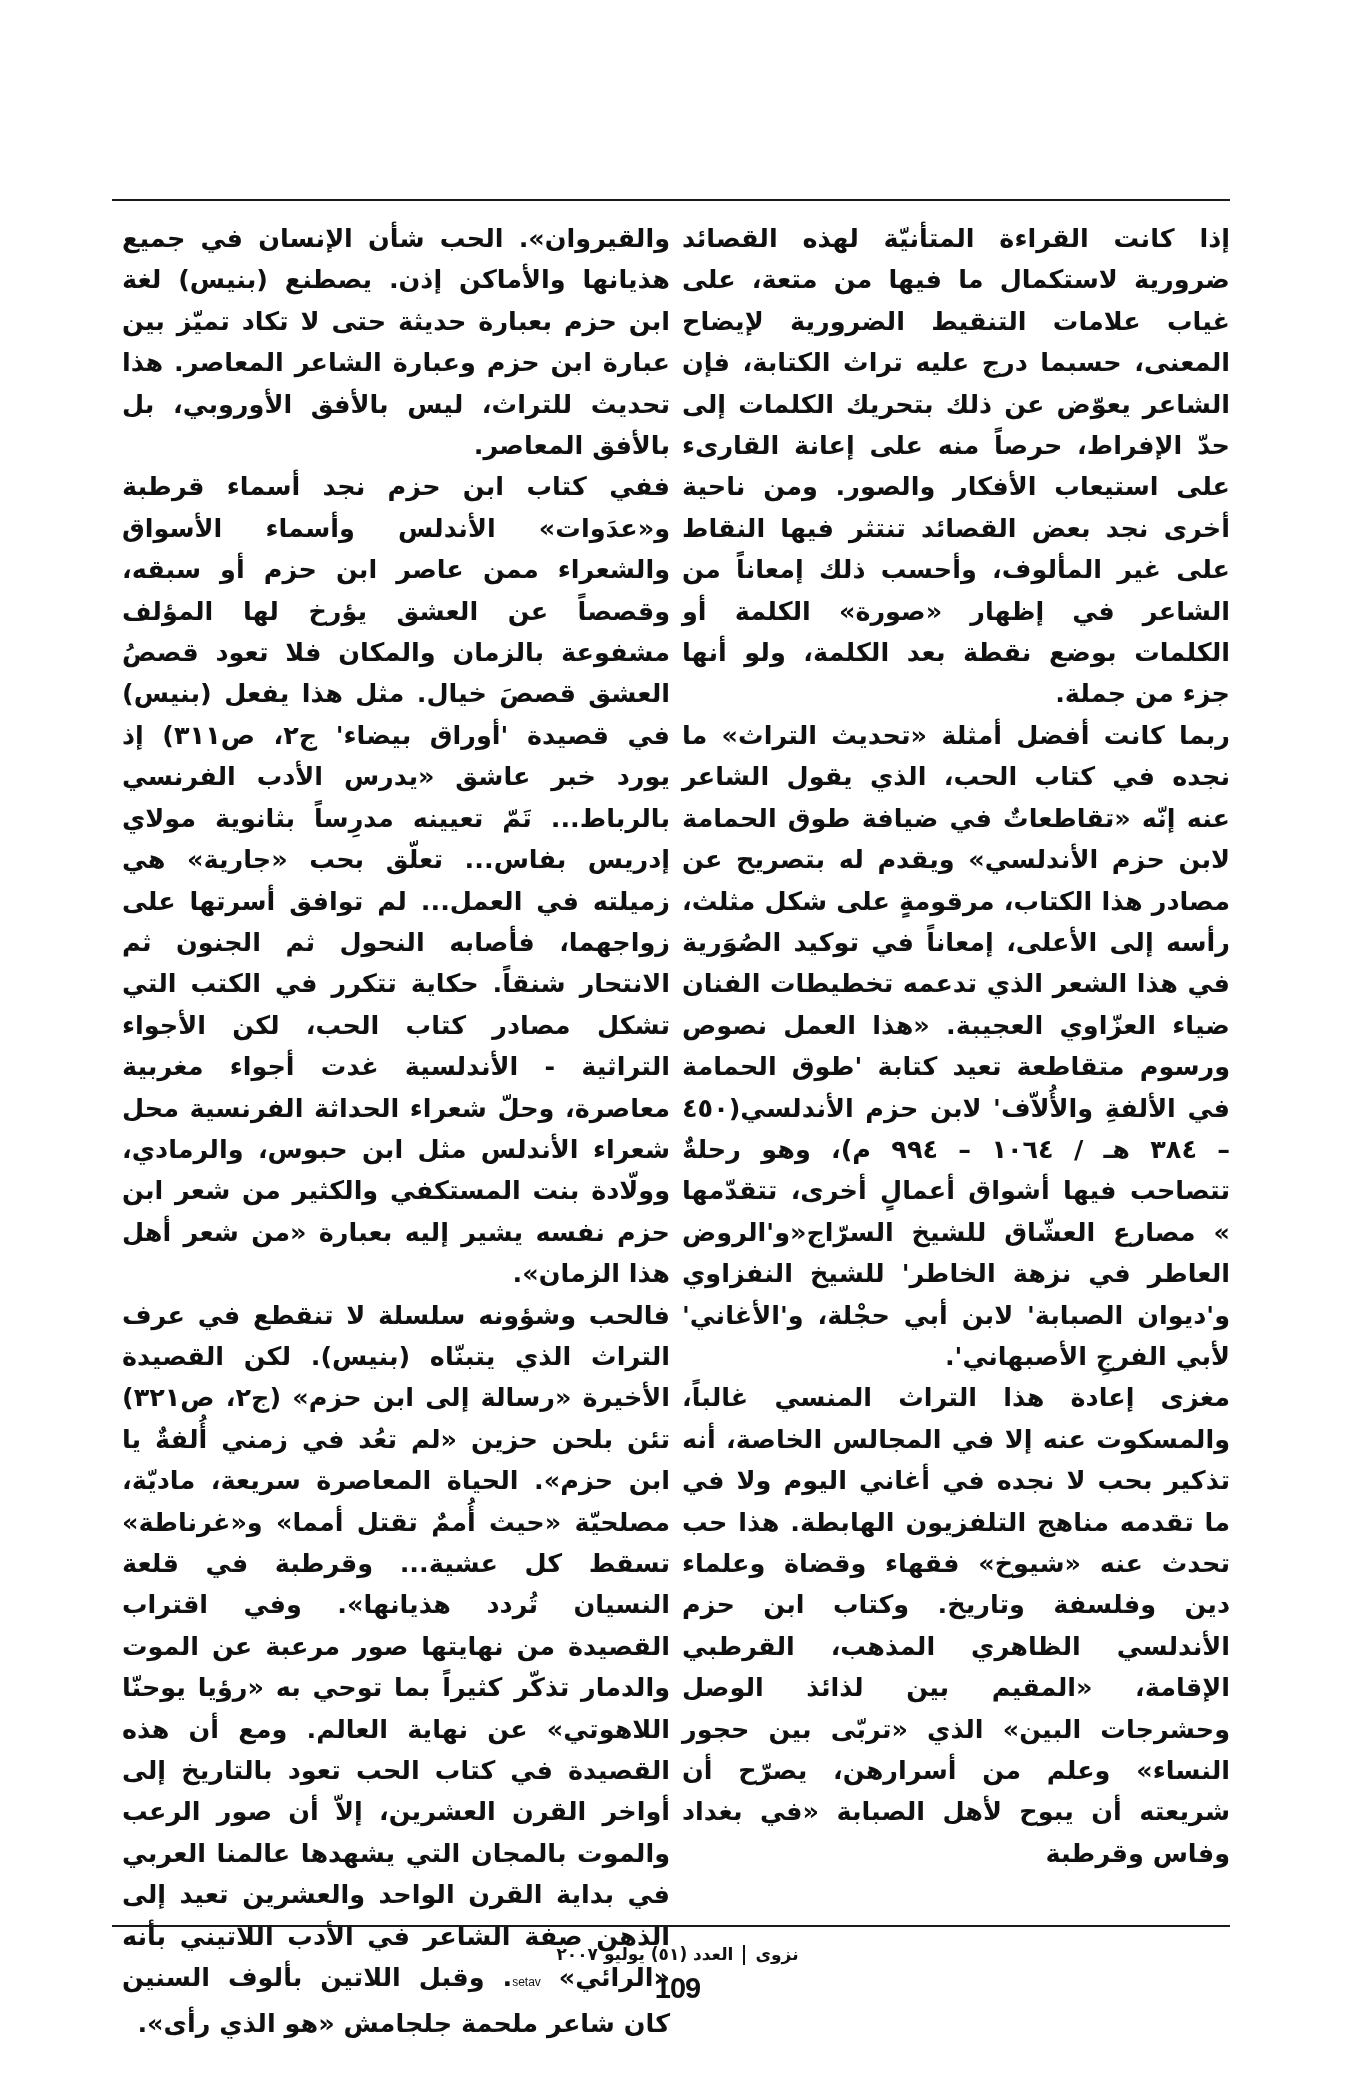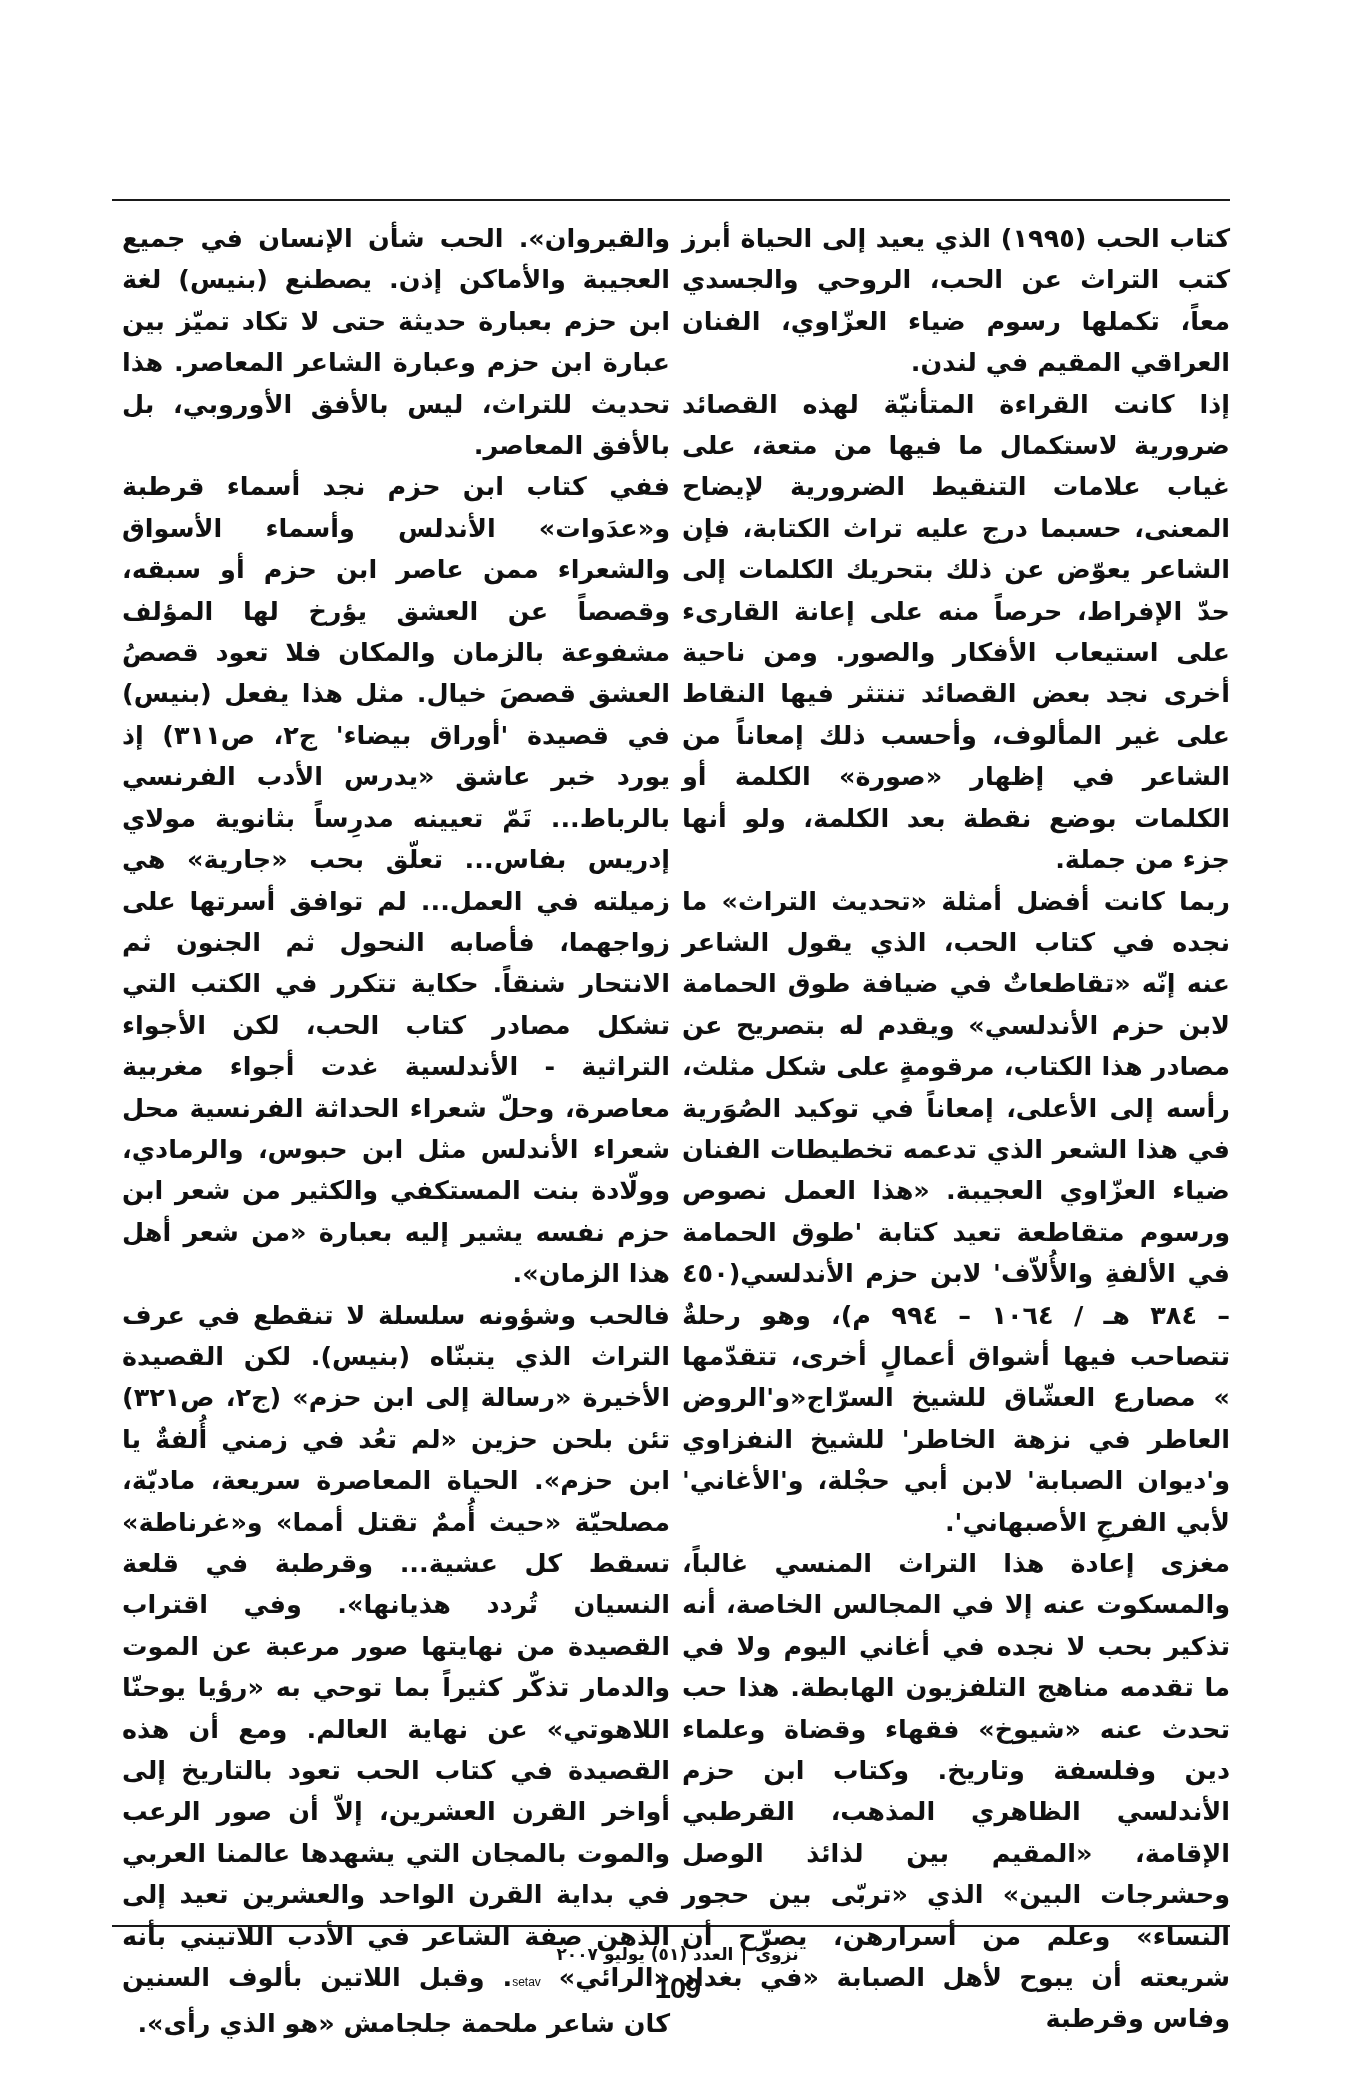--- a/index.html
+++ b/index.html
@@ -79,28 +79,27 @@
       font-size: 29px;
       letter-spacing: -1px;
     }
   </style>
 </head>
 <body>
 
 <div class="rule top"></div>
 
 <div class="column right">
-  <p class="para">كتاب الحب (١٩٩٥) الذي يعيد إلى الحياة أبرز كتب التراث عن الحب، الروحي والجسدي معاً، تكملها رسوم ضياء العزّاوي، الفنان العراقي المقيم في لندن.</p>
   <p class="para">إذا كانت القراءة المتأنيّة لهذه القصائد ضرورية لاستكمال ما فيها من متعة، على غياب علامات التنقيط الضرورية لإيضاح المعنى، حسبما درج عليه تراث الكتابة، فإن الشاعر يعوّض عن ذلك بتحريك الكلمات إلى حدّ الإفراط، حرصاً منه على إعانة القارىء على استيعاب الأفكار والصور. ومن ناحية أخرى نجد بعض القصائد تنتثر فيها النقاط على غير المألوف، وأحسب ذلك إمعاناً من الشاعر في إظهار «صورة» الكلمة أو الكلمات بوضع نقطة بعد الكلمة، ولو أنها جزء من جملة.</p>
   <p class="para">ربما كانت أفضل أمثلة «تحديث التراث» ما نجده في كتاب الحب، الذي يقول الشاعر عنه إنّه «تقاطعاتٌ في ضيافة طوق الحمامة لابن حزم الأندلسي» ويقدم له بتصريح عن مصادر هذا الكتاب، مرقومةٍ على شكل مثلث، رأسه إلى الأعلى، إمعاناً في توكيد الصُوَرية في هذا الشعر الذي تدعمه تخطيطات الفنان ضياء العزّاوي العجيبة. «هذا العمل نصوص ورسوم متقاطعة تعيد كتابة 'طوق الحمامة في الألفةِ والأُلاّف' لابن حزم الأندلسي(٤٥٠ – ٣٨٤ هـ / ١٠٦٤ – ٩٩٤ م)، وهو رحلةٌ تتصاحب فيها أشواق أعمالٍ أخرى، تتقدّمها » مصارع العشّاق للشيخ السرّاج«و'الروض العاطر في نزهة الخاطر' للشيخ النفزاوي و'ديوان الصبابة' لابن أبي حجْلة، و'الأغاني' لأبي الفرجِ الأصبهاني'.</p>
   <p class="para">مغزى إعادة هذا التراث المنسي غالباً، والمسكوت عنه إلا في المجالس الخاصة، أنه تذكير بحب لا نجده في أغاني اليوم ولا في ما تقدمه مناهج التلفزيون الهابطة. هذا حب تحدث عنه «شيوخ» فقهاء وقضاة وعلماء دين وفلسفة وتاريخ. وكتاب ابن حزم الأندلسي الظاهري المذهب، القرطبي الإقامة، «المقيم بين لذائذ الوصل وحشرجات البين» الذي «تربّى بين حجور النساء» وعلم من أسرارهن، يصرّح أن شريعته أن يبوح لأهل الصبابة «في بغداد وفاس وقرطبة</p>
 </div>
 
 <div class="column left">
-  <p class="para">والقيروان». الحب شأن الإنسان في جميع العجيبة والأماكن إذن. يصطنع (بنيس) لغة ابن حزم بعبارة حديثة حتى لا تكاد تميّز بين عبارة ابن حزم وعبارة الشاعر المعاصر. هذا تحديث للتراث، ليس بالأفق الأوروبي، بل بالأفق المعاصر.</p>
+  <p class="para">والقيروان». الحب شأن الإنسان في جميع هذيانها والأماكن إذن. يصطنع (بنيس) لغة ابن حزم بعبارة حديثة حتى لا تكاد تميّز بين عبارة ابن حزم وعبارة الشاعر المعاصر. هذا تحديث للتراث، ليس بالأفق الأوروبي، بل بالأفق المعاصر.</p>
   <p class="para">ففي كتاب ابن حزم نجد أسماء قرطبة و«عدَوات» الأندلس وأسماء الأسواق والشعراء ممن عاصر ابن حزم أو سبقه، وقصصاً عن العشق يؤرخ لها المؤلف مشفوعة بالزمان والمكان فلا تعود قصصُ العشق قصصَ خيال. مثل هذا يفعل (بنيس) في قصيدة 'أوراق بيضاء' ج٢، ص٣١١) إذ يورد خبر عاشق «يدرس الأدب الفرنسي بالرباط... تَمّ تعيينه مدرِساً بثانوية مولاي إدريس بفاس... تعلّق بحب «جارية» هي زميلته في العمل... لم توافق أسرتها على زواجهما، فأصابه النحول ثم الجنون ثم الانتحار شنقاً. حكاية تتكرر في الكتب التي تشكل مصادر كتاب الحب، لكن الأجواء التراثية - الأندلسية غدت أجواء مغربية معاصرة، وحلّ شعراء الحداثة الفرنسية محل شعراء الأندلس مثل ابن حبوس، والرمادي، وولّادة بنت المستكفي والكثير من شعر ابن حزم نفسه يشير إليه بعبارة «من شعر أهل هذا الزمان».</p>
   <p class="para"><span>فالحب وشؤونه سلسلة لا تنقطع في عرف التراث الذي يتبنّاه (بنيس). لكن القصيدة الأخيرة «رسالة إلى ابن حزم» (ج٢، ص٣٢١) تئن بلحن حزين «لم تعُد في زمني أُلفةٌ يا ابن حزم». الحياة المعاصرة سريعة، ماديّة، مصلحيّة «حيث أُممٌ تقتل أمما» و«غرناطة» تسقط كل عشية... وقرطبة في قلعة النسيان تُردد هذيانها». وفي اقتراب القصيدة من نهايتها صور مرعبة عن الموت والدمار تذكّر كثيراً بما توحي به «رؤيا يوحنّا اللاهوتي» عن نهاية العالم. ومع أن هذه القصيدة في كتاب الحب تعود بالتاريخ إلى أواخر القرن العشرين، إلاّ أن صور الرعب والموت بالمجان التي يشهدها عالمنا العربي في بداية القرن الواحد والعشرين تعيد إلى الذهن صفة الشاعر في الأدب اللاتيني بأنه «الرائي» </span><span class="latin">setav</span><span>. وقبل اللاتين بألوف السنين كان شاعر ملحمة جلجامش «هو الذي رأى».</span></p>
 </div>
 
 <div class="rule bottom"></div>
 
 <div class="footer footer-line">
   <span>نزوى</span><span class="sep"></span><span>العدد (٥١) يوليو ٢٠٠٧</span>
 </div>
 

